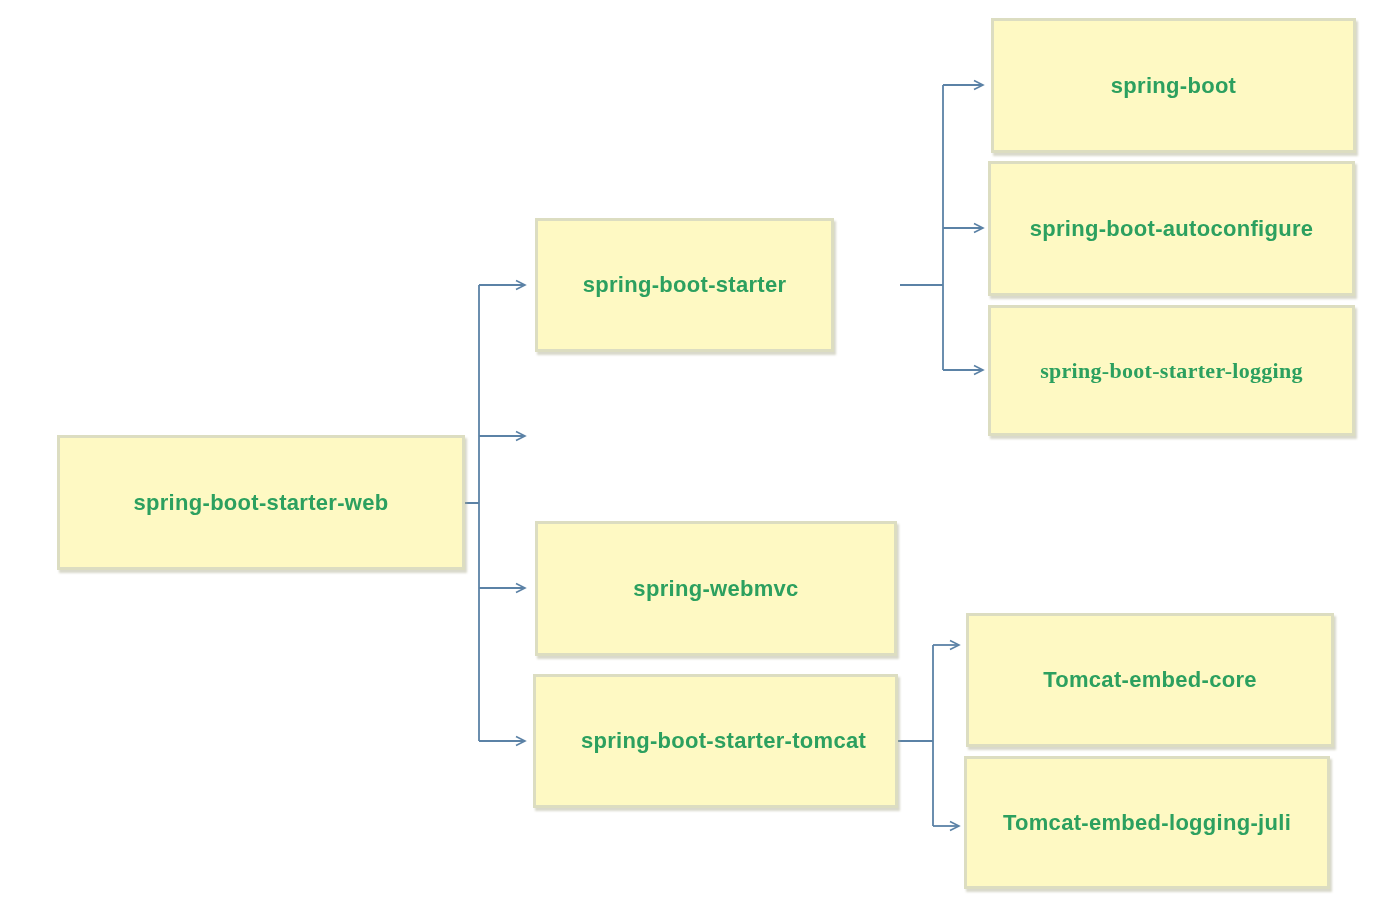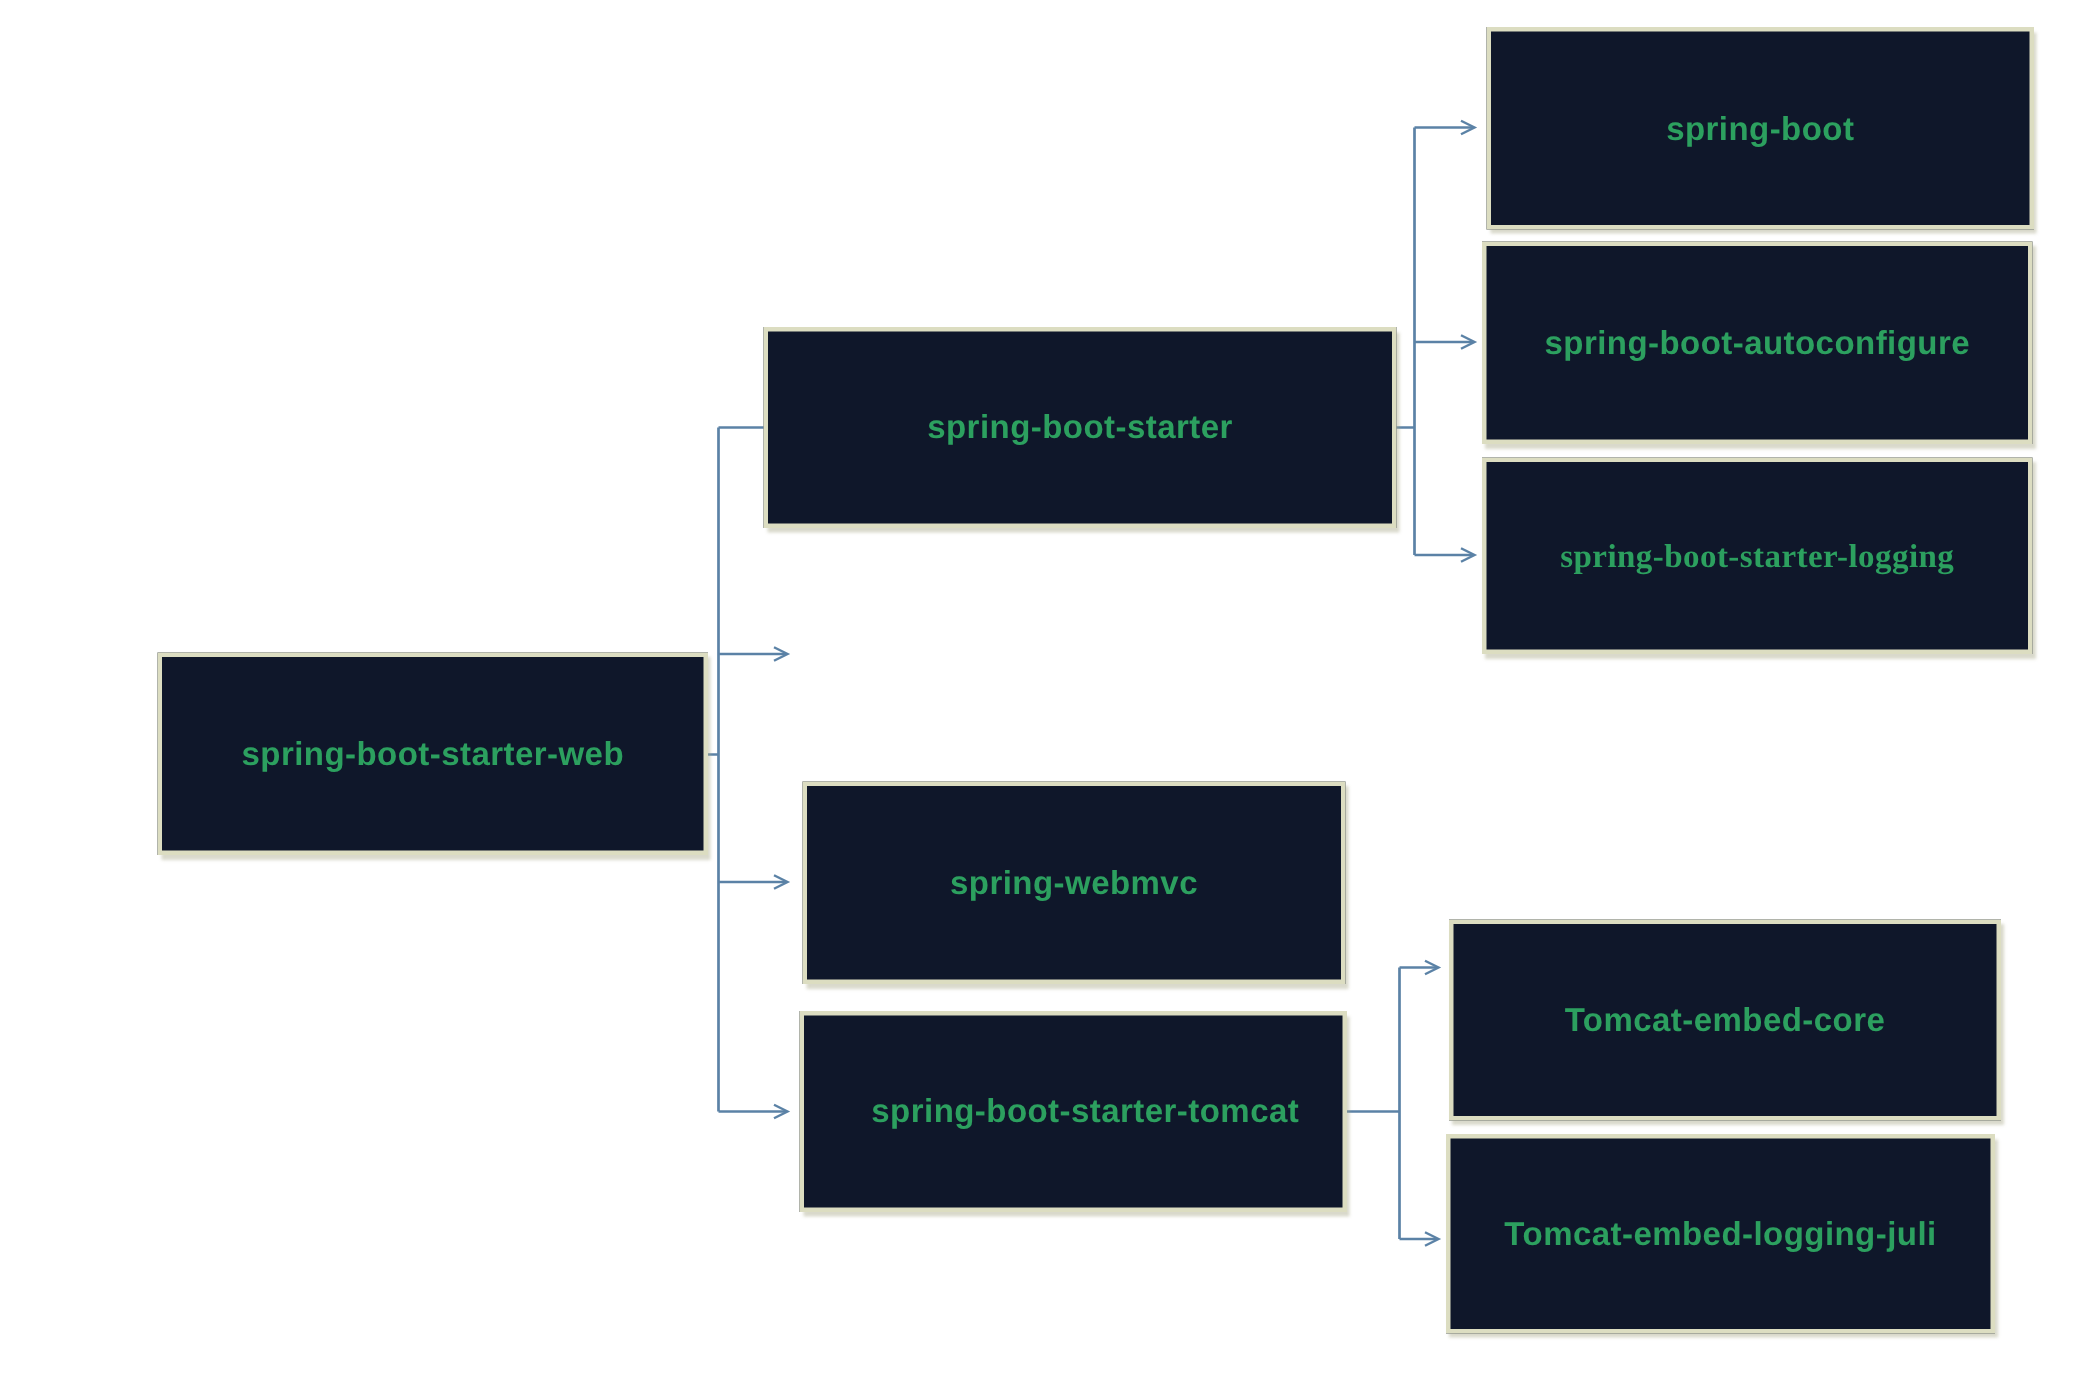--- a/index.html
+++ b/index.html
@@ -18,21 +18,21 @@
   .connectors {
     position: absolute;
     left: 0;
     top: 0;
     width: 1387px;
     height: 920px;
     pointer-events: none;
   }
   .node {
     position: absolute;
-    background: #0f172a;
+    background: #fef9c3;
     border: 3px solid #dcddc1;
     box-shadow: 2px 3px 2px rgba(170,170,140,0.45);
     display: flex;
     align-items: center;
     justify-content: center;
     text-align: center;
     color: #2ca05f;
     font-weight: 700;
     font-size: 22px;
     letter-spacing: 0.3px;
@@ -65,23 +65,23 @@
       <path d="M943,228 H982" marker-end="url(#arrow)"></path>
       <path d="M943,370 H982" marker-end="url(#arrow)"></path>
 
       <path d="M898,741 H933"></path>
       <path d="M933,645 V826"></path>
       <path d="M933,645 H958" marker-end="url(#arrow)"></path>
       <path d="M933,826 H958" marker-end="url(#arrow)"></path>
     </g>
   </svg>
 
-  <div class="node" style="left:57px; top:435px; width:367px; height:135px;margin-left:48px;">spring-boot-starter-web</div>
+  <div class="node" style="left:57px; top:435px; width:408px; height:135px;">spring-boot-starter-web</div>
 
-  <div class="node" style="left:509px; top:218px; width:422px; height:134px;">spring-boot-starter</div>
+  <div class="node" style="left:535px; top:218px; width:299px; height:134px;">spring-boot-starter</div>
 
 
   <div class="node" style="left:535px; top:521px; width:362px; height:135px;">spring-webmvc</div>
 
   <div class="node" style="left:533px; top:674px; width:365px; height:134px;padding-left:16px;">spring-boot-starter-tomcat</div>
 
   <div class="node" style="left:991px; top:18px; width:365px; height:135px;">spring-boot</div>
 
   <div class="node" style="left:988px; top:161px; width:367px; height:135px;">spring-boot-autoconfigure</div>
 

